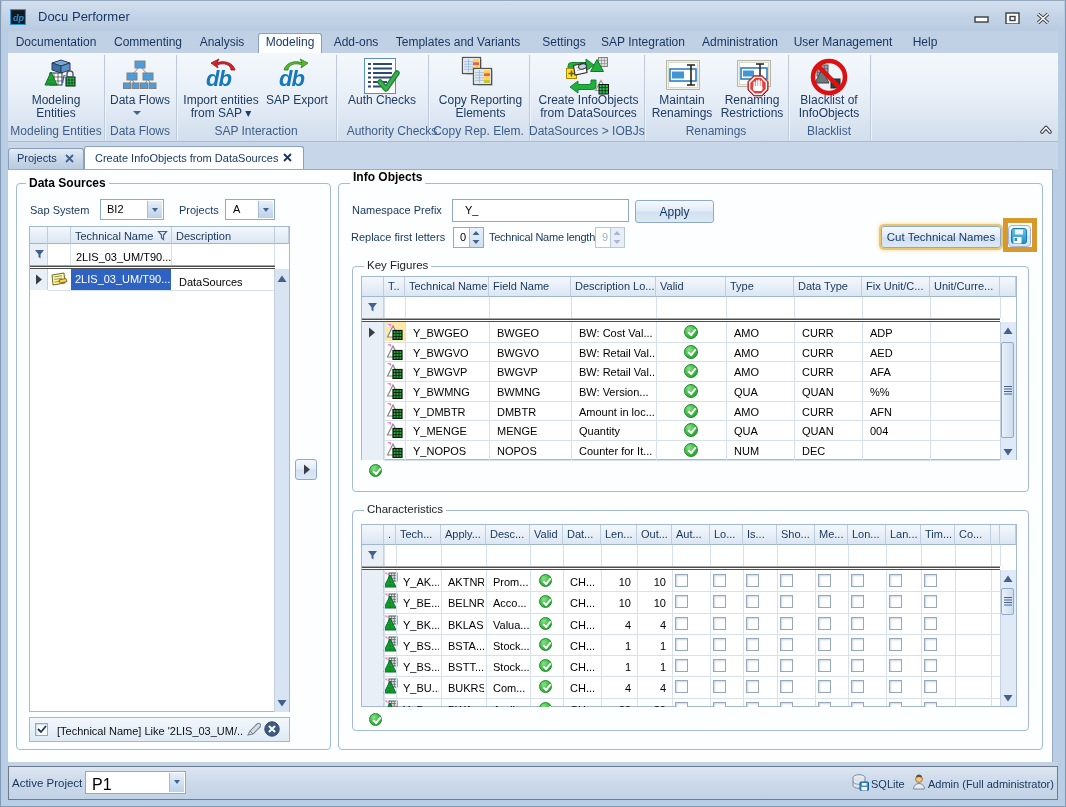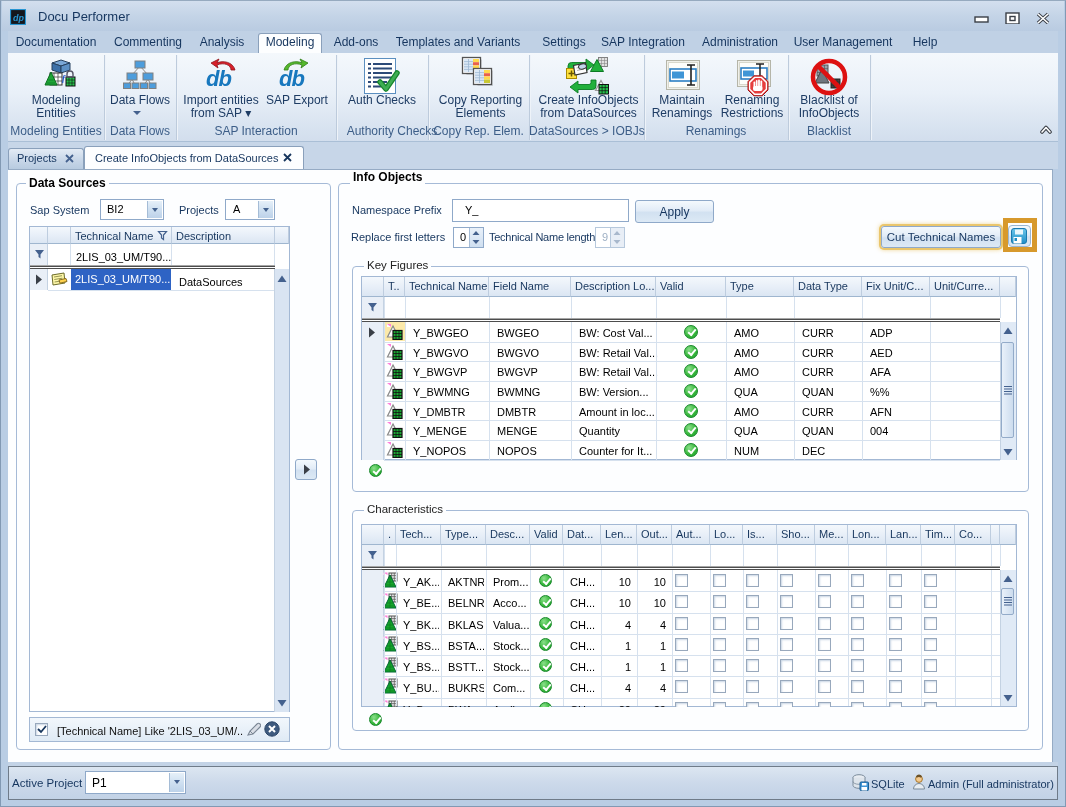--- a/index.html
+++ b/index.html
@@ -535,21 +535,21 @@
 <svg class="abs" style="left:1003px;top:448px" width="10" height="8">
     <path d="M0.5 1 L9.5 1 L5 7.5 z" fill="#44618e"></path>
   </svg>
 <div class="check-green" style="left:369px;top:464px;width:13px;height:13px;"></div>
 <div class="gbox" style="left:352px;top:510px;width:677px;height:221px;"></div>
 <div class="gboxlabel" style="left:364px;top:503px;font-size:11.5px;color:#222;">Characteristics</div>
 <div class="grid" style="left:361px;top:524px;width:656px;height:183px;"></div>
 <div class="gh" style="left:362px;top:525px;width:22px;height:20px;"></div>
 <div class="gh" style="left:384px;top:525px;width:12px;height:20px;">.</div>
 <div class="gh" style="left:396px;top:525px;width:45px;height:20px;">Tech...</div>
-<div class="gh" style="left:441px;top:525px;width:45px;height:20px;">Type...</div>
+<div class="gh" style="left:441px;top:525px;width:45px;height:20px;">Apply...</div>
 <div class="gh" style="left:486px;top:525px;width:44px;height:20px;">Desc...</div>
 <div class="gh" style="left:530px;top:525px;width:33px;height:20px;">Valid</div>
 <div class="gh" style="left:563px;top:525px;width:38px;height:20px;">Dat...</div>
 <div class="gh" style="left:601px;top:525px;width:36px;height:20px;">Len...</div>
 <div class="gh" style="left:637px;top:525px;width:35px;height:20px;">Out...</div>
 <div class="gh" style="left:672px;top:525px;width:38px;height:20px;">Aut...</div>
 <div class="gh" style="left:710px;top:525px;width:33px;height:20px;">Lo...</div>
 <div class="gh" style="left:743px;top:525px;width:34px;height:20px;">Is...</div>
 <div class="gh" style="left:777px;top:525px;width:38px;height:20px;">Sho...</div>
 <div class="gh" style="left:815px;top:525px;width:33px;height:20px;">Me...</div>
@@ -785,15 +785,15 @@
     <path d="M0 0.5 h8 M0 3 h8 M0 5.5 h8 M0 8 h8" stroke="#44618e" stroke-width="1.2"></path>
   </svg>
 <svg class="abs" style="left:1003px;top:694px" width="10" height="8">
     <path d="M0.5 1 L9.5 1 L5 7.5 z" fill="#44618e"></path>
   </svg>
 <div class="abs" style="left:353px;top:707px;width:664px;height:11px;background:#fdfeff;"></div>
 <div class="check-green" style="left:369px;top:713px;width:13px;height:13px;"></div>
 
 <div id="statusbar"></div>
 <div class="lbl" style="left:12px;top:777px;font-size:11.5px;">Active Project</div>
-<div class="tbox" style="left:85px;top:771px;width:101px;height:23px;padding:4px 0 0 6px;font-size:12px;">P1<div class="combobtn"></div></div>
+<div class="tbox" style="left:85px;top:771px;width:101px;height:23px;padding:4px 0 0 6px;font-size:16px;">P1<div class="combobtn"></div></div>
 <div class="lbl" style="left:871px;top:778px;font-size:11px;">SQLite</div>
 <div class="lbl" style="left:928px;top:778px;font-size:11px;">Admin (Full administrator)</div>
 
 </body></html>

